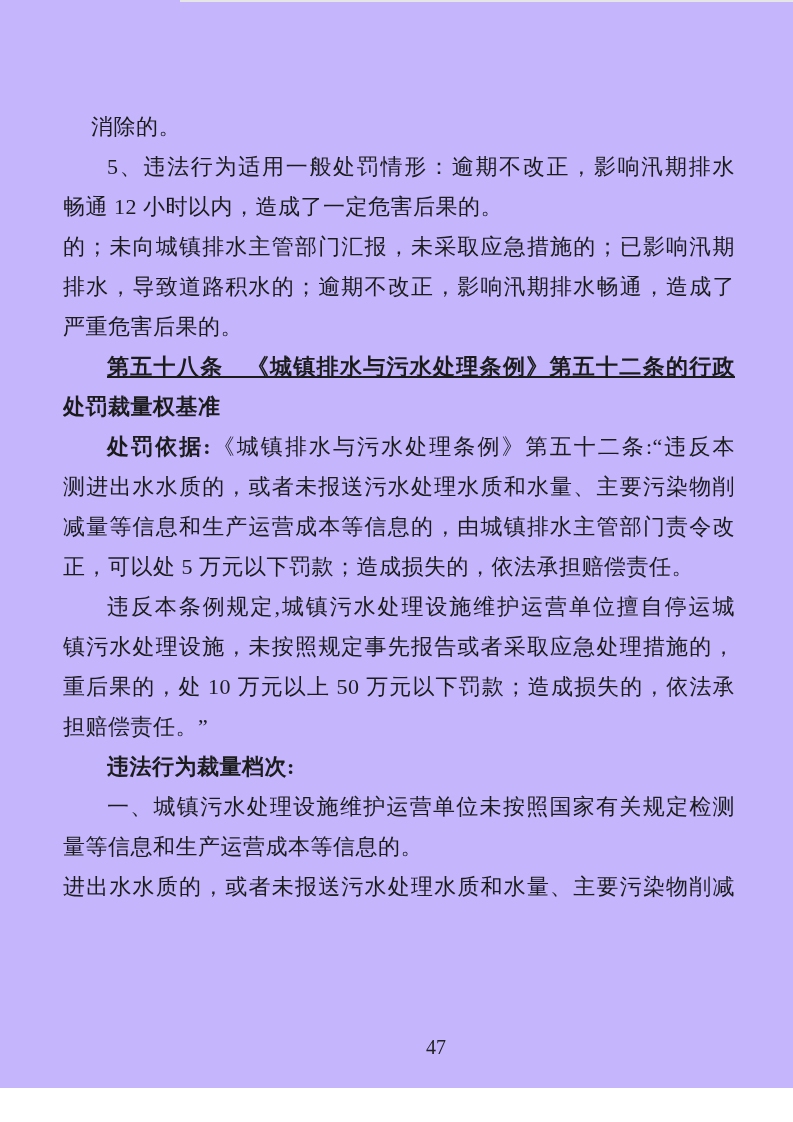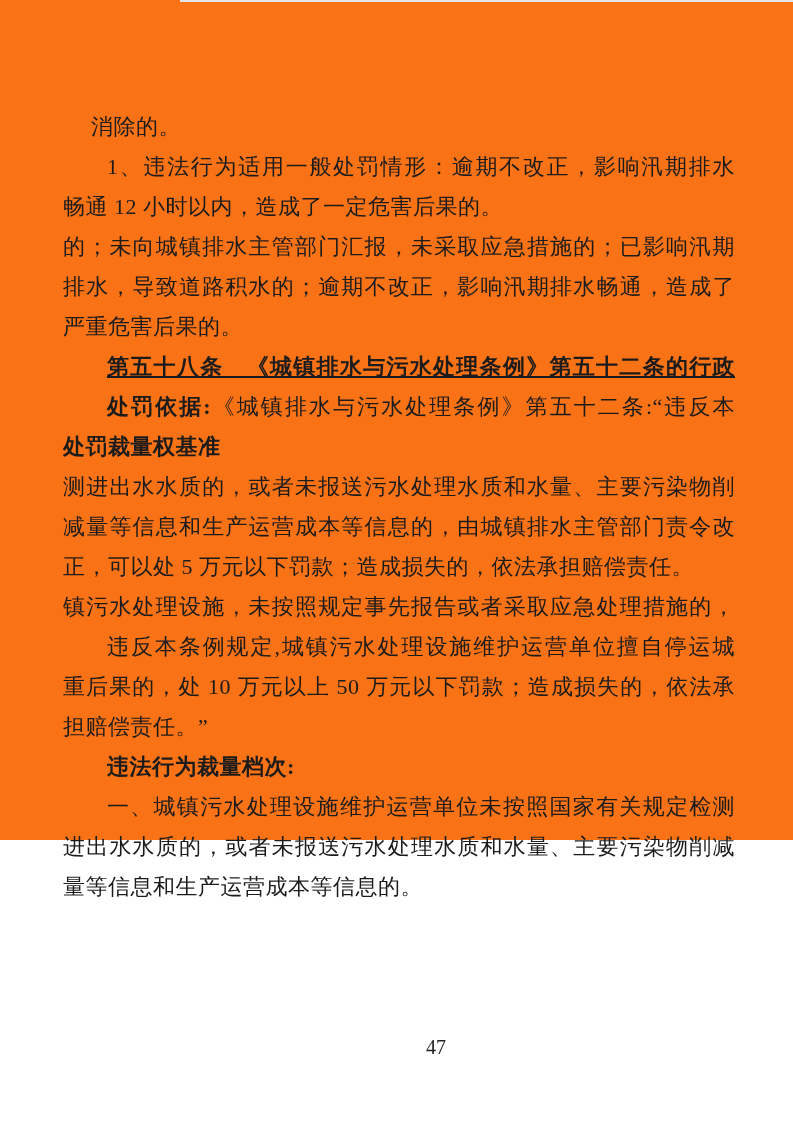--- a/index.html
+++ b/index.html
@@ -12,22 +12,22 @@
     height: 1122px;
     position: relative;
     overflow: hidden;
     font-family: "Liberation Serif", "DejaVu Serif", serif;
     color: #1b1b1b;
   }
   .page {
     position: absolute;
     left: 0; top: 0;
     width: 793px;
-    height: 840px;
-    background: #f97316;
+    height: 1088px;
+    background: #c4b5fd;
   }
   .scan-edge {
     position: absolute;
     top: 0;
     left: 180px;
     right: 0;
     height: 2px;
     background: #e6e6e6;
   }
   .body-text {
@@ -62,34 +62,34 @@
     color: #222222;
   }
 </style>
 </head>
 <body>
 
 <div class="page">
   <div class="scan-edge"></div>
   <div class="body-text">
       <div class="line" style="text-indent: 28px;">消除的。</div>
-      <div class="line fill" style="text-indent: 2em;">1、违法行为适用一般处罚情形：逾期不改正，影响汛期排水</div>
+      <div class="line fill" style="text-indent: 2em;">5、违法行为适用一般处罚情形：逾期不改正，影响汛期排水</div>
       <div class="line">畅通 12 小时以内，造成了一定危害后果的。</div>
       <div class="line fill">的；未向城镇排水主管部门汇报，未采取应急措施的；已影响汛期</div>
       <div class="line fill">排水，导致道路积水的；逾期不改正，影响汛期排水畅通，造成了</div>
       <div class="line">严重危害后果的。</div>
       <div class="line bold fill" style="text-indent: 2em; text-decoration: underline;">第五十八条　《城镇排水与污水处理条例》第五十二条的行政</div>
+      <div class="line bold">处罚裁量权基准</div>
       <div class="line fill" style="text-indent: 2em;"><span class="bold">处罚依据:</span><span>《城镇排水与污水处理条例》第五十二条:“违反本</span></div>
-      <div class="line bold">处罚裁量权基准</div>
       <div class="line fill">测进出水水质的，或者未报送污水处理水质和水量、主要污染物削</div>
       <div class="line fill">减量等信息和生产运营成本等信息的，由城镇排水主管部门责令改正</div>
       <div class="line">正，可以处 5 万元以下罚款；造成损失的，依法承担赔偿责任。</div>
+      <div class="line fill" style="text-indent: 2em;">违反本条例规定,城镇污水处理设施维护运营单位擅自停运城</div>
       <div class="line fill">镇污水处理设施，未按照规定事先报告或者采取应急处理措施的，</div>
-      <div class="line fill" style="text-indent: 2em;">违反本条例规定,城镇污水处理设施维护运营单位擅自停运城</div>
       <div class="line fill">重后果的，处 10 万元以上 50 万元以下罚款；造成损失的，依法承</div>
       <div class="line">担赔偿责任。”</div>
       <div class="line bold" style="text-indent: 2em;">违法行为裁量档次:</div>
       <div class="line fill" style="text-indent: 2em; font-family: Liberation Serif, serif;">一、城镇污水处理设施维护运营单位未按照国家有关规定检测</div>
+      <div class="line">量等信息和生产运营成本等信息的。</div>
       <div class="line fill">进出水水质的，或者未报送污水处理水质和水量、主要污染物削减</div>
-      <div class="line">量等信息和生产运营成本等信息的。</div>
     </div>
   <div class="page-num">47</div>
 </div>
 
 </body></html>

